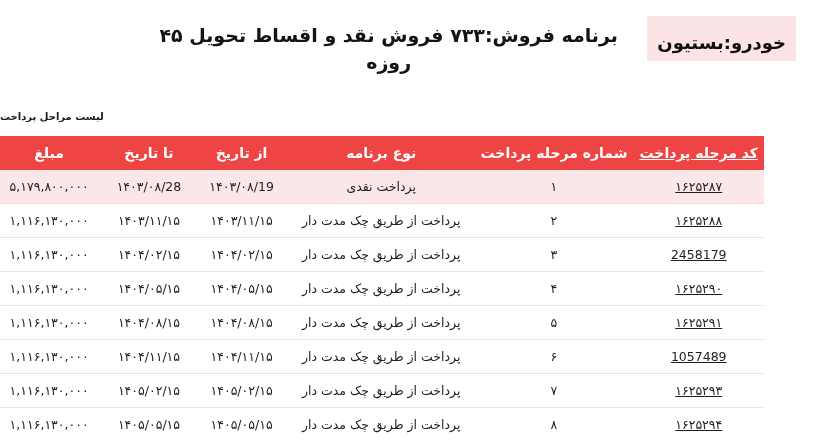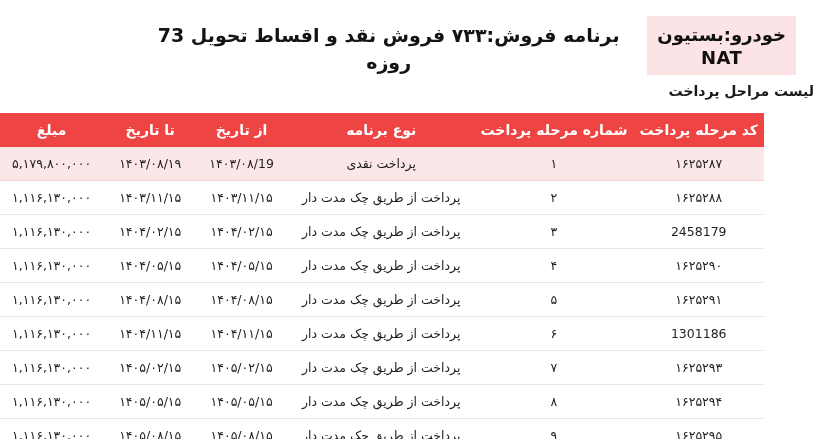--- a/index.html
+++ b/index.html
@@ -30,21 +30,21 @@
     justify-content: space-between;
     padding: 16px 18px 0 18px;
     box-sizing: border-box;
   }
 
   .badge {
     background: #fbe3e6;
     color: #111111;
     font-size: 18px;
     font-weight: bold;
-    padding: 8px 10px 6px 10px;
+    padding: 16px 10px 6px 10px;
     line-height: 1.25;
     white-space: nowrap;
     text-align: center;
     direction: rtl;
     margin-left: 8px;
   }
   .badge .badge-line2 {
     display: block;
     letter-spacing: 0.5px;
   }
@@ -59,25 +59,25 @@
     padding-top: 6px;
     direction: rtl;
   }
 
   .title-spacer {
     width: 120px;
   }
 
   
   .subtitle {
-    text-align: right;
-    font-size: 14px;
+    text-align: left;
+    font-size: 10px;
     font-weight: bold;
     color: #1a1a1a;
-    margin-top: 8px;
+    margin-top: 36px;
     direction: rtl;
   }
 
   
   .table-wrap {
     margin: 14px auto 0 auto;
     width: 714px;
   }
 
   table.payments {
@@ -107,39 +107,38 @@
 
   table.payments tbody tr.highlight td {
     background: #fbe6e8;
     border-bottom: 1px solid #f2d2d6;
   }
 
   table.payments tbody tr:last-child td {
     border-bottom: 1px solid #e6e6e6;
   }
 
-  .col-code   { width: 15%; }
+  .col-code   { width: 15%; text-decoration: underline; }
   .col-step   { width: 14%; }
   .col-type   { width: 27%; }
   .col-from   { width: 14%; }
   .col-to     { width: 14%; }
   .col-amount { width: 16%; }
 </style>
 </head>
 <body>
 
 <div class="page">
 
   <div class="header-row">
     <div class="badge">
       <span>خودرو:بستیون</span>
-      <span class="badge-line2">NAT</span>
     </div>
 
-    <div class="main-title">برنامه فروش:۷۳۳ فروش نقد و اقساط تحویل 73 روزه</div>
+    <div class="main-title">برنامه فروش:۷۳۳ فروش نقد و اقساط تحویل ۴۵ روزه</div>
 
     <div class="title-spacer"></div>
   </div>
 
   <div class="subtitle">لیست مراحل پرداخت</div>
 
   <div class="table-wrap">
     <table class="payments">
       <thead>
         <tr>
@@ -150,21 +149,21 @@
           <th class="col-to">تا تاریخ</th>
           <th class="col-amount">مبلغ</th>
         </tr>
       </thead>
       <tbody id="table-body">
           <tr class="highlight">
             <td class="col-code">۱۶۲۵۲۸۷</td>
             <td class="col-step">۱</td>
             <td class="col-type">پرداخت نقدی</td>
             <td class="col-from">۱۴۰۳/۰۸/19</td>
-            <td class="col-to">۱۴۰۳/۰۸/۱۹</td>
+            <td class="col-to">۱۴۰۳/۰۸/28</td>
             <td class="col-amount">۵,۱۷۹,۸۰۰,۰۰۰</td>
           </tr>
           <tr>
             <td class="col-code">۱۶۲۵۲۸۸</td>
             <td class="col-step">۲</td>
             <td class="col-type">پرداخت از طریق چک مدت دار</td>
             <td class="col-from">۱۴۰۳/۱۱/۱۵</td>
             <td class="col-to">۱۴۰۳/۱۱/۱۵</td>
             <td class="col-amount">۱,۱۱۶,۱۳۰,۰۰۰</td>
           </tr>
@@ -186,21 +185,21 @@
           </tr>
           <tr>
             <td class="col-code">۱۶۲۵۲۹۱</td>
             <td class="col-step">۵</td>
             <td class="col-type">پرداخت از طریق چک مدت دار</td>
             <td class="col-from">۱۴۰۴/۰۸/۱۵</td>
             <td class="col-to">۱۴۰۴/۰۸/۱۵</td>
             <td class="col-amount">۱,۱۱۶,۱۳۰,۰۰۰</td>
           </tr>
           <tr>
-            <td class="col-code">1301186</td>
+            <td class="col-code">1057489</td>
             <td class="col-step">۶</td>
             <td class="col-type">پرداخت از طریق چک مدت دار</td>
             <td class="col-from">۱۴۰۴/۱۱/۱۵</td>
             <td class="col-to">۱۴۰۴/۱۱/۱۵</td>
             <td class="col-amount">۱,۱۱۶,۱۳۰,۰۰۰</td>
           </tr>
           <tr>
             <td class="col-code">۱۶۲۵۲۹۳</td>
             <td class="col-step">۷</td>
             <td class="col-type">پرداخت از طریق چک مدت دار</td>

